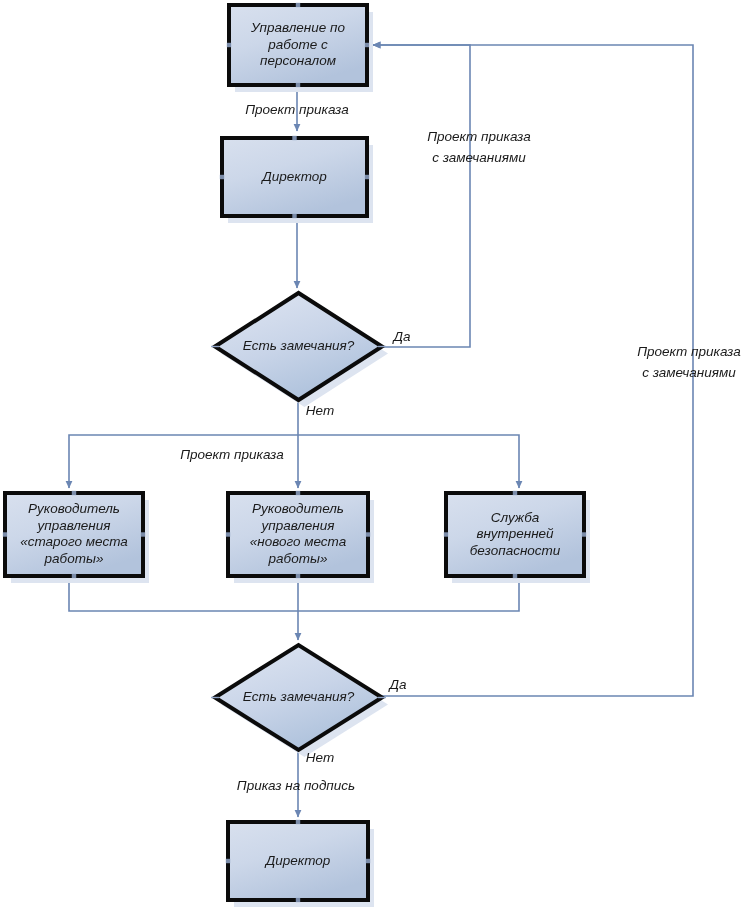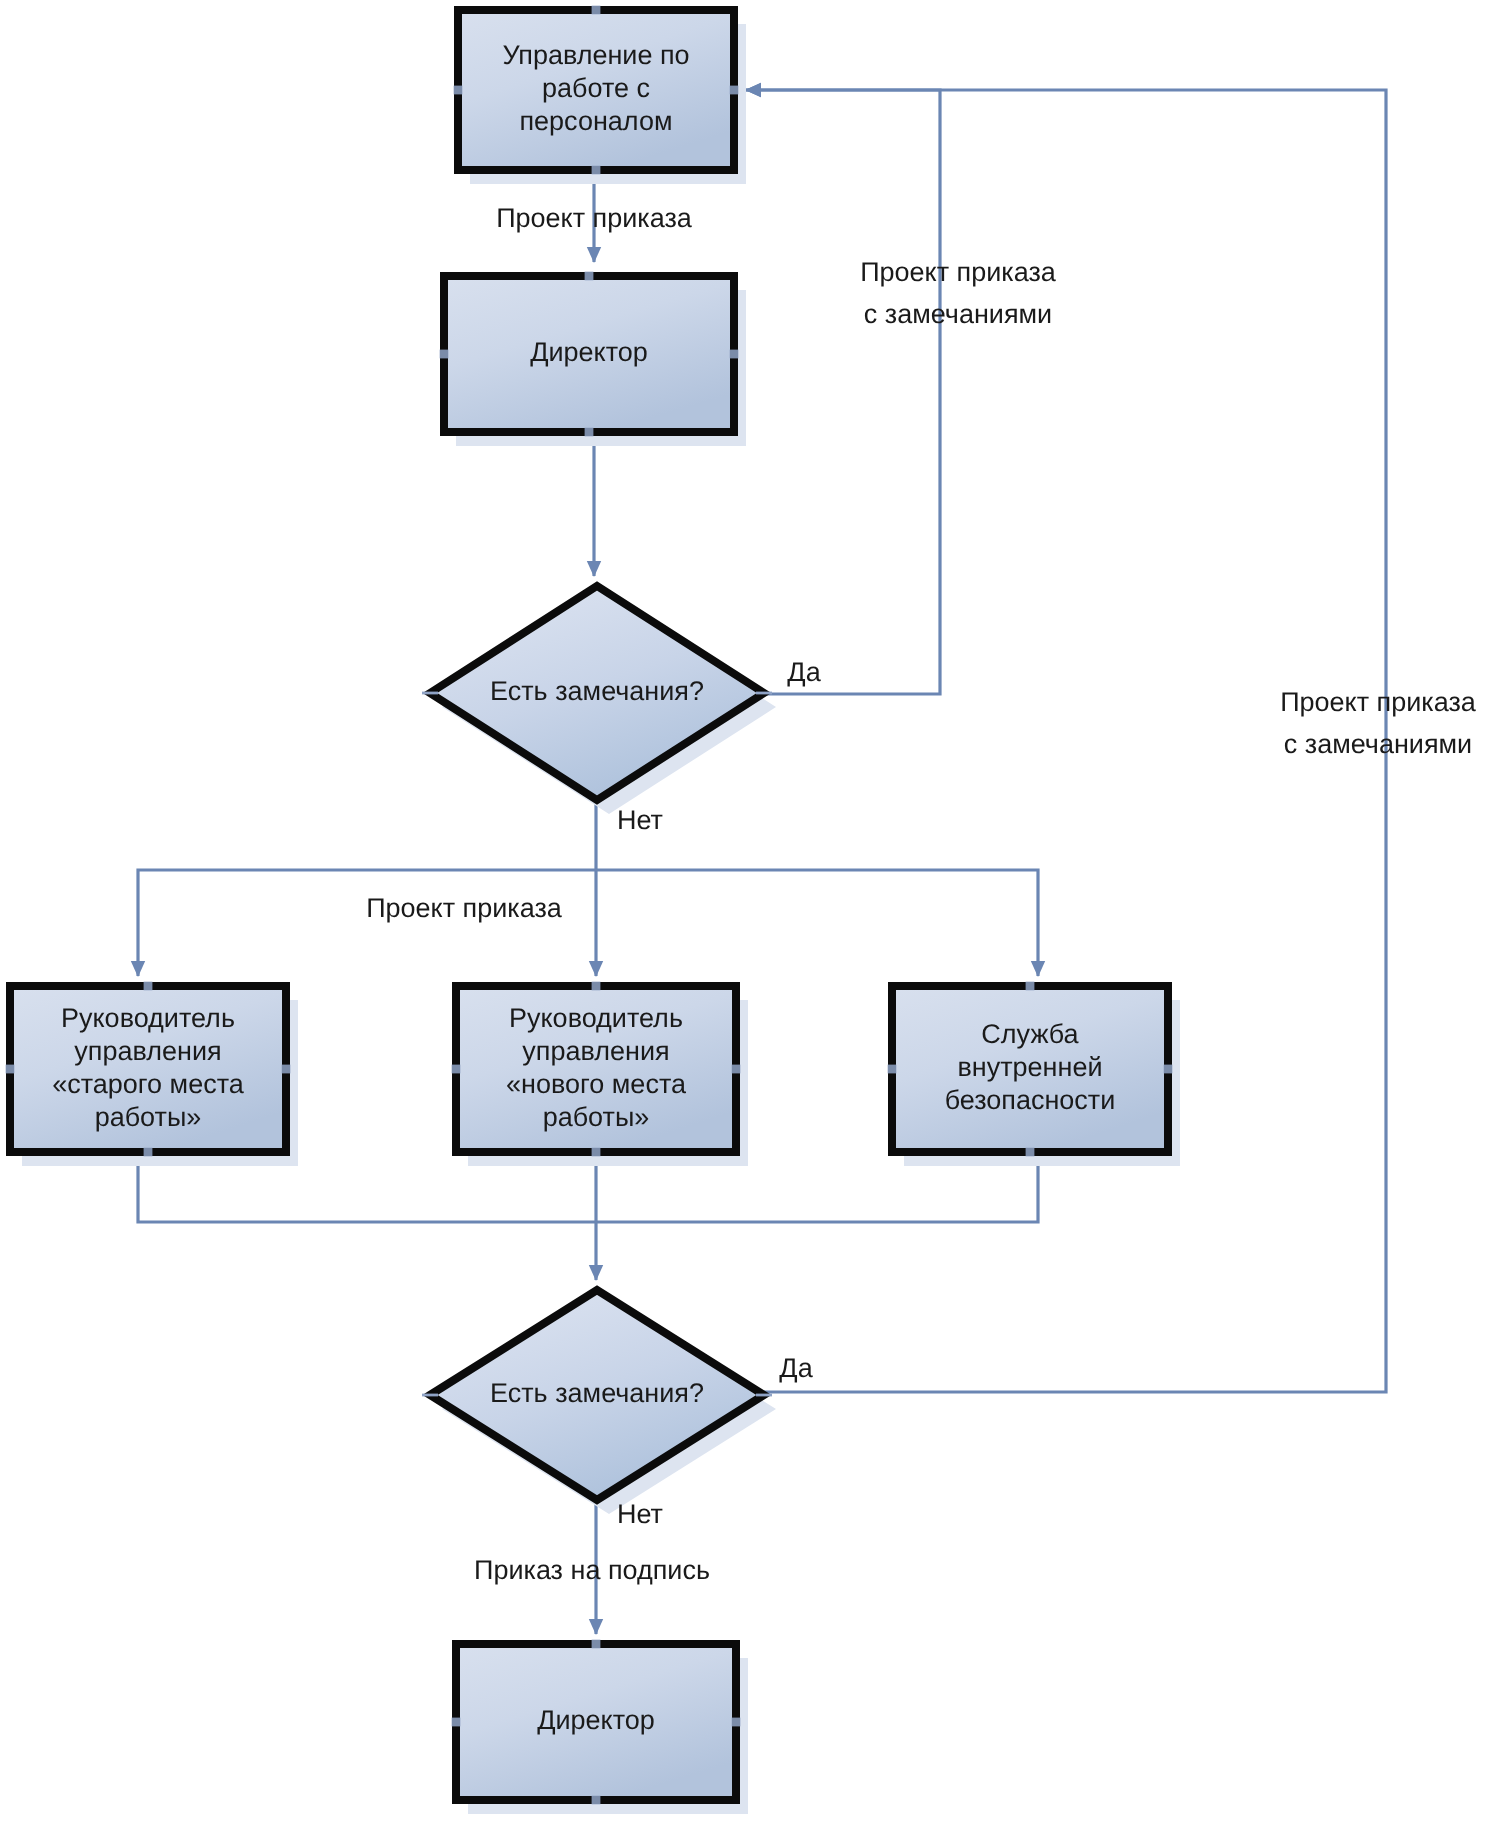--- a/index.html
+++ b/index.html
@@ -11,20 +11,21 @@
   body {
     width: 749px;
     height: 912px;
     font-family: "Liberation Sans", sans-serif;
     overflow: hidden;
   }
   #flow-root {
     position: relative;
     width: 749px;
     height: 912px;
+    font-style: italic;
   }
   svg#flow-svg {
     display: block;
     width: 749px;
     height: 912px;
   }
   .node-text {
     font-family: "Liberation Sans", sans-serif;
     font-size: 13.5px;
     fill: #1a1a1a;

